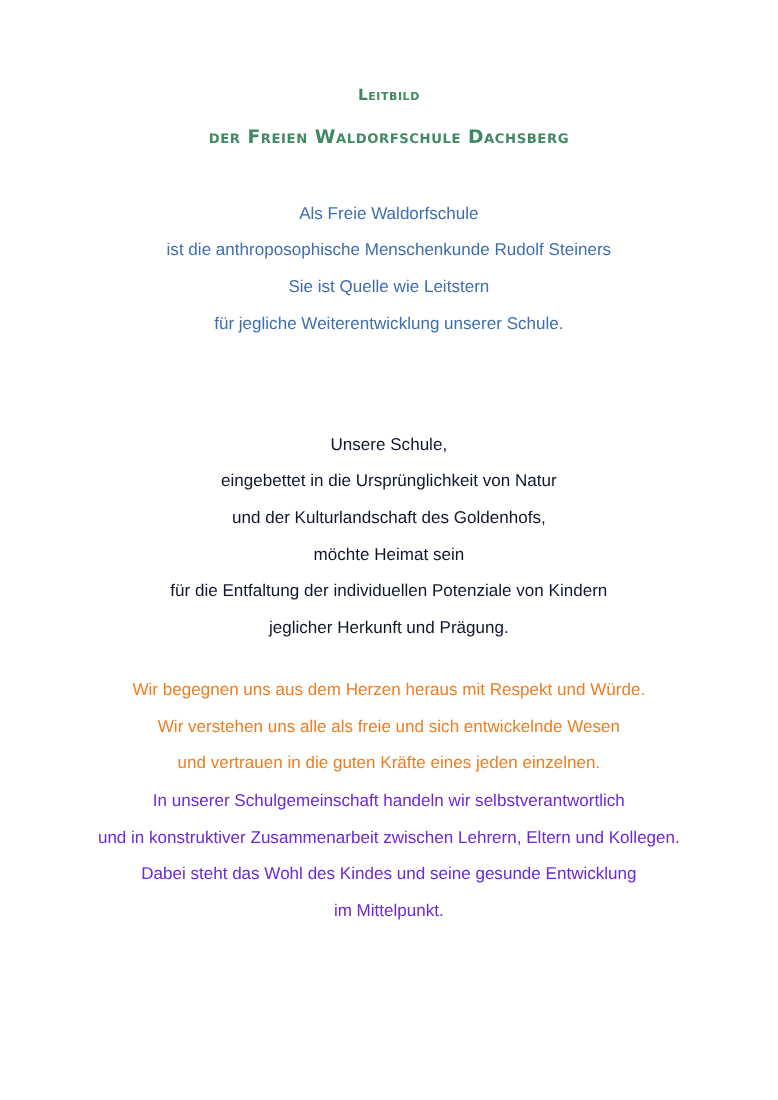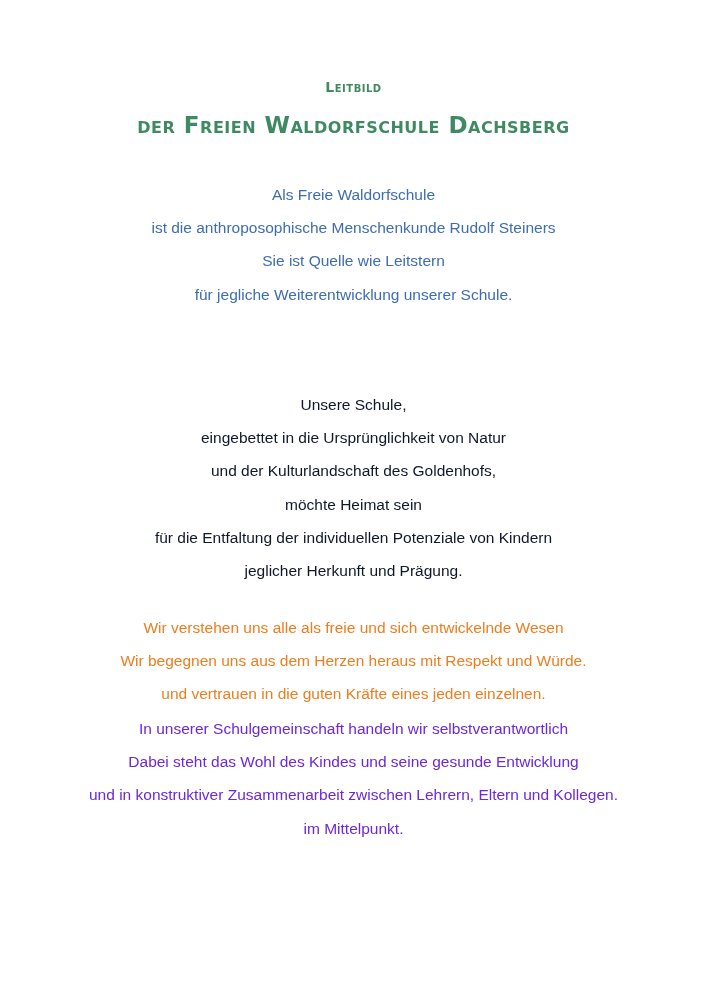--- a/index.html
+++ b/index.html
@@ -31,21 +31,21 @@
       letter-spacing: 0.5px;
       margin: 0;
     }
     .title-main {
       top: 74px;
       font-size: 14px;
       line-height: 26px;
     }
     .title-sub {
       top: 114px;
-      font-size: 23px;
+      font-size: 17px;
       line-height: 22px;
     }
     .stanza {
       position: absolute;
       left: 0;
       width: 707px;
       margin: 0;
       padding: 0;
     }
     .line {
@@ -79,25 +79,25 @@
   <div class="stanza stanza-2">
     <span class="line">Unsere Schule,</span>
     <span class="line">eingebettet in die Ursprünglichkeit von Natur</span>
     <span class="line">und der Kulturlandschaft des Goldenhofs,</span>
     <span class="line">möchte Heimat sein</span>
     <span class="line">für die Entfaltung der individuellen Potenziale von Kindern</span>
     <span class="line">jeglicher Herkunft und Prägung.</span>
   </div>
 
   <div class="stanza stanza-3">
+    <span class="line">Wir begegnen uns aus dem Herzen heraus mit Respekt und Würde.</span>
     <span class="line">Wir verstehen uns alle als freie und sich entwickelnde Wesen</span>
-    <span class="line">Wir begegnen uns aus dem Herzen heraus mit Respekt und Würde.</span>
     <span class="line">und vertrauen in die guten Kräfte eines jeden einzelnen.</span>
   </div>
 
   <div class="stanza stanza-4">
     <span class="line">In unserer Schulgemeinschaft handeln wir selbstverantwortlich</span>
+    <span class="line">und in konstruktiver Zusammenarbeit zwischen Lehrern, Eltern und Kollegen.</span>
     <span class="line">Dabei steht das Wohl des Kindes und seine gesunde Entwicklung</span>
-    <span class="line">und in konstruktiver Zusammenarbeit zwischen Lehrern, Eltern und Kollegen.</span>
     <span class="line">im Mittelpunkt.</span>
   </div>
 
 </div>
 
 </body></html>

